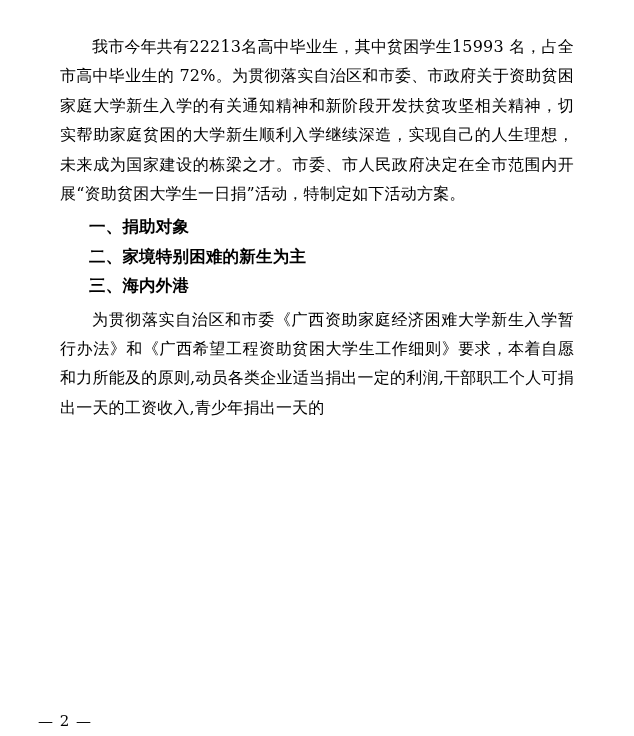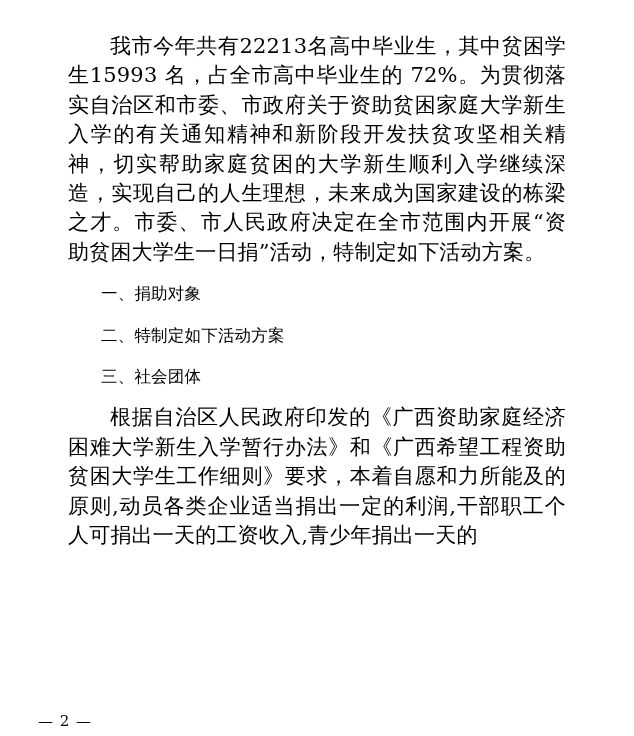--- a/index.html
+++ b/index.html
@@ -38,33 +38,33 @@
   }
   .doc-title .line2 {
     display: block;
     letter-spacing: 7px;
     padding-left: 7px;
   }
   .body-text {
     margin-top: 18px;
   }
   p.para {
-    margin: 12px;
-    font-size: 21px;
+    margin: 4px;
+    font-size: 16px;
     line-height: 29.4px;
     text-align: justify;
     text-justify: inter-ideograph;
     text-indent: 2em;
     letter-spacing: 0.2px;
   }
   h2.section {
-    margin: 12px;
+    margin: 0;
     font-size: 16.5px;
     line-height: 29.4px;
-    font-weight: normal;
+    font-weight: bold;
     text-indent: 2em;
     letter-spacing: 0.2px;
   }
   .footer {
     position: absolute;
     left: 0;
     right: 0;
     bottom: 6px;
     text-align: left;
     padding-left: 38px;
@@ -77,22 +77,22 @@
 
 <div class="page">
 
 
   <div class="body-text">
 
     <p class="para">我市今年共有22213名高中毕业生，其中贫困学生15993 名，占全市高中毕业生的 72%。为贯彻落实自治区和市委、市政府关于资助贫困家庭大学新生入学的有关通知精神和新阶段开发扶贫攻坚相关精神，切实帮助家庭贫困的大学新生顺利入学继续深造，实现自己的人生理想，未来成为国家建设的栋梁之才。市委、市人民政府决定在全市范围内开展“资助贫困大学生一日捐”活动，特制定如下活动方案。</p>
 
     <h2 class="section">一、捐助对象</h2>
 
-    <h2 class="section">二、特制定如下活动方案</h2>
+    <h2 class="section">二、家境特别困难的新生为主</h2>
 
-    <h2 class="section">三、社会团体</h2>
-    <p class="para">根据自治区人民政府印发的《广西资助家庭经济困难大学新生入学暂行办法》和《广西希望工程资助贫困大学生工作细则》要求，本着自愿和力所能及的原则,动员各类企业适当捐出一定的利润,干部职工个人可捐出一天的工资收入,青少年捐出一天的</p>
+    <h2 class="section">三、海内外港</h2>
+    <p class="para">为贯彻落实自治区和市委《广西资助家庭经济困难大学新生入学暂行办法》和《广西希望工程资助贫困大学生工作细则》要求，本着自愿和力所能及的原则,动员各类企业适当捐出一定的利润,干部职工个人可捐出一天的工资收入,青少年捐出一天的</p>
 
   </div>
 
   <div class="footer">— 2 —</div>
 
 </div>
 
 </body></html>

